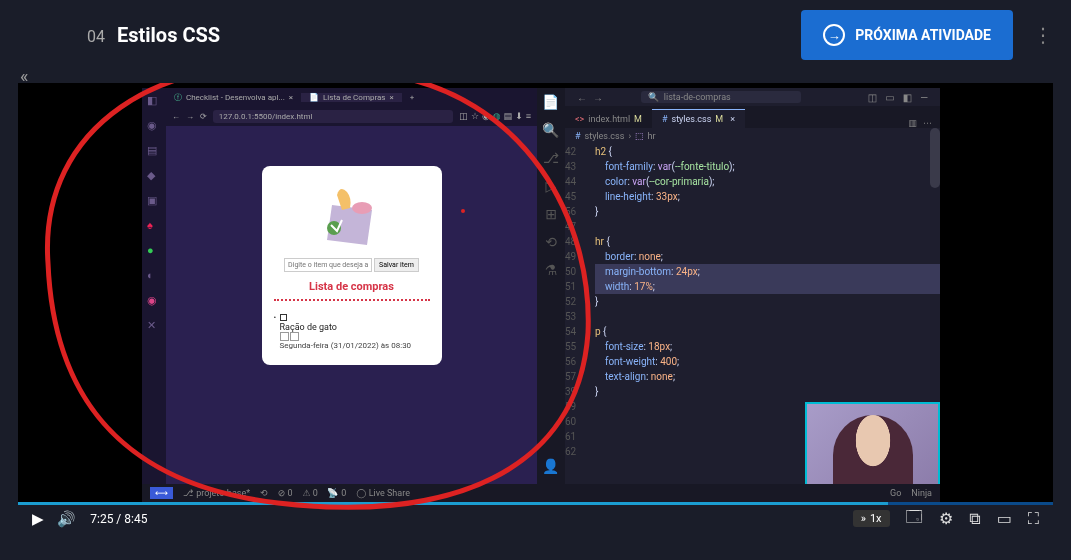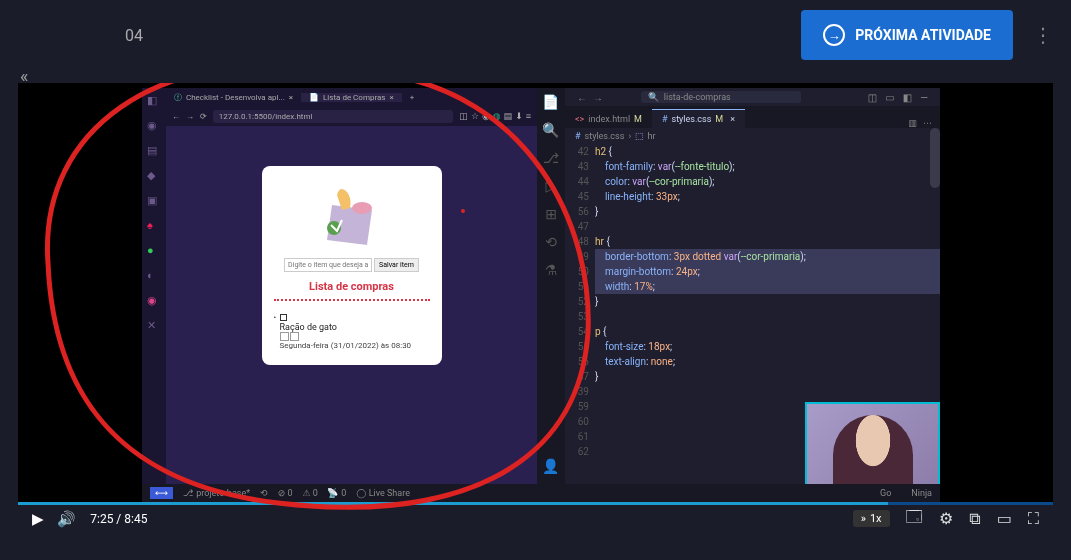--- a/index.html
+++ b/index.html
@@ -1,19 +1,19 @@
 <!DOCTYPE html>
 <html><head>
 <meta charset="utf-8">
 <style>
 *{margin:0;padding:0;box-sizing:border-box;font-family:-apple-system,BlinkMacSystemFont,"Segoe UI",Roboto,sans-serif}
 body{width:1071px;height:560px;background:#1a1d29;overflow:hidden;position:relative}
 .topbar{height:70px;display:flex;align-items:center;padding:0 20px;position:relative}
 .collapse{position:absolute;left:20px;top:65px;color:#999;font-size:18px}
-.lesson-title{margin-left:105px;display:flex;align-items:baseline;gap:12px;color:#fff}
+.lesson-title{margin-left:67px;display:flex;align-items:baseline;gap:12px;color:#fff}
 .lesson-num{font-size:16px;color:#aaa}
 .lesson-name{font-size:20px;font-weight:700}
 .next-btn{margin-left:auto;background:#1b6dd1;color:#fff;border:none;padding:14px 22px;border-radius:4px;font-size:14px;font-weight:700;display:flex;align-items:center;gap:10px;cursor:pointer}
 .next-btn .arrow{width:22px;height:22px;border:2px solid #fff;border-radius:50%;display:flex;align-items:center;justify-content:center;font-size:13px}
 .dots{margin-left:20px;color:#888;font-size:20px;letter-spacing:-2px}
 .video-wrap{position:absolute;left:18px;top:83px;right:18px;bottom:28px;background:#000}
 .annot{position:absolute;inset:0;pointer-events:none;z-index:50}
 .video-content{position:absolute;left:124px;top:5px;right:113px;bottom:30px;display:flex}
 .browser-side{width:395px;background:#1e1836;position:relative;display:flex;overflow:hidden}
 .ff-sidebar{width:24px;background:#1a1530;display:flex;flex-direction:column;align-items:center;padding-top:6px;gap:11px}
@@ -50,50 +50,51 @@
 .vs-tabs{height:22px;display:flex;align-items:flex-end;background:#181825;font-size:9px}
 .vs-tab{padding:4px 10px;color:#888;display:flex;align-items:center;gap:4px}
 .vs-tab.active{background:#1e1e2e;color:#cdd6f4;border-top:1px solid #89b4fa}
 .vs-tab .mod{color:#d8d89a;font-size:9px}
 .vs-tab .close{margin-left:3px}
 .vs-tab-actions{margin-left:auto;padding:0 8px;color:#888;display:flex;gap:6px}
 .bread{height:16px;padding:2px 10px;font-size:9px;color:#888;display:flex;align-items:center;gap:4px}
 .bread .css-i{color:#89b4fa}
 .bread .sel{color:#cba6f7}
 .code-area{flex:1;display:flex;font-family:Consolas,Monaco,monospace;font-size:10px;line-height:15px;overflow:hidden}
-.gutter{width:30px;text-align:right;color:#555;padding-right:6px}
+.gutter{width:30px;color:#555;padding-right:6px}
 .code{flex:1;color:#cdd6f4}
 .tok-sel{color:#e6c07b}
 .tok-prop{color:#89b4fa}
 .tok-func{color:#cba6f7}
 .tok-var{color:#a6e3a1}
 .tok-num{color:#fab387}
 .hl{background:#3a3a5a}
 .webcam{position:absolute;right:0;bottom:0;width:135px;height:100px;border:2px solid #00bcd4;background:linear-gradient(135deg,#a89cc8,#8a7aa8);display:flex;align-items:flex-end;justify-content:center}
 .person{width:80px;height:85px;background:radial-gradient(ellipse at 50% 30%,#e8c8b0 30%,transparent 31%),linear-gradient(#4a2838,#4a2838);border-radius:40px 40px 0 0;position:relative}
 .scrollbar{position:absolute;right:0;top:40px;width:10px;height:60px;background:#3a3a4a;border-radius:5px}
 .status-bar{position:absolute;bottom:30px;left:124px;right:113px;height:18px;background:#181825;display:flex;align-items:center;padding:0 8px;font-size:9px;color:#888;gap:10px}
 .status-bar .git{display:flex;align-items:center;gap:3px}
-.status-bar .right{margin-left:auto;display:flex;gap:20px}
+.status-bar .right{margin-left:auto;display:flex;gap:10px}
 .player-bar{position:absolute;bottom:0;left:0;right:0;height:30px;background:#1a1d29;display:flex;align-items:center;padding:0 14px;gap:14px;color:#fff;font-size:12px;border-top:3px solid #0a4a8a}
 .play-btn{font-size:15px}
 .vol{font-size:15px}
 .time{font-size:12px}
 .player-right{margin-left:auto;display:flex;align-items:center;gap:16px}
 .speed-pill{background:#333;padding:2px 8px;border-radius:3px;font-size:11px;display:flex;align-items:center;gap:4px}
 .pbar-ico{font-size:16px;color:#ddd}
 .progress-fill{position:absolute;top:-3px;left:0;width:870px;height:3px;background:#1b9dd1}
 </style>
 </head>
 <body>
 
 <div class="topbar">
   <div class="collapse">«</div>
   <div class="lesson-title">
     <span class="lesson-num">04</span>
+    <span class="lesson-name">Estilos CSS</span>
   </div>
   <button class="next-btn">
     <span class="arrow">→</span>
     <span>PRÓXIMA ATIVIDADE</span>
   </button>
   <div class="dots">⋮</div>
 </div>
 
 <div class="video-wrap">
 
@@ -256,27 +257,28 @@
               <div>62</div>
           </div>
           <div class="code">
 <div><span class="tok-sel">h2</span> {</div>
 <div>&nbsp;&nbsp;&nbsp;&nbsp;<span class="tok-prop">font-family</span>: <span class="tok-func">var</span>(<span class="tok-var">--fonte-titulo</span>);</div>
 <div>&nbsp;&nbsp;&nbsp;&nbsp;<span class="tok-prop">color</span>: <span class="tok-func">var</span>(<span class="tok-var">--cor-primaria</span>);</div>
 <div>&nbsp;&nbsp;&nbsp;&nbsp;<span class="tok-prop">line-height</span>: <span class="tok-num">33px</span>;</div>
 <div>}</div>
 <div>&nbsp;</div>
 <div><span class="tok-sel">hr</span> {</div>
-<div class="hl">&nbsp;&nbsp;&nbsp;&nbsp;<span class="tok-prop">border-bottom</span>: <span class="tok-num">3px</span> <span class="tok-num">dotted</span> <span class="tok-func">var</span>(<span class="tok-var">--cor-primaria</span>);</div>
+<div>&nbsp;&nbsp;&nbsp;&nbsp;<span class="tok-prop">border</span>: <span class="tok-num">none</span>;</div>
 <div class="hl">&nbsp;&nbsp;&nbsp;&nbsp;<span class="tok-prop">margin-bottom</span>: <span class="tok-num">24px</span>;</div>
 <div class="hl">&nbsp;&nbsp;&nbsp;&nbsp;<span class="tok-prop">width</span>: <span class="tok-num">17%</span>;</div>
 <div>}</div>
 <div>&nbsp;</div>
 <div><span class="tok-sel">p</span> {</div>
 <div>&nbsp;&nbsp;&nbsp;&nbsp;<span class="tok-prop">font-size</span>: <span class="tok-num">18px</span>;</div>
+<div>&nbsp;&nbsp;&nbsp;&nbsp;<span class="tok-prop">font-weight</span>: <span class="tok-num">400</span>;</div>
 <div>&nbsp;&nbsp;&nbsp;&nbsp;<span class="tok-prop">text-align</span>: <span class="tok-num">none</span>;</div>
 <div>}</div>
           </div>
         </div>
         <div class="scrollbar"></div>
         <div class="webcam">
           <div class="person"></div>
         </div>
       </div>
     </div>

